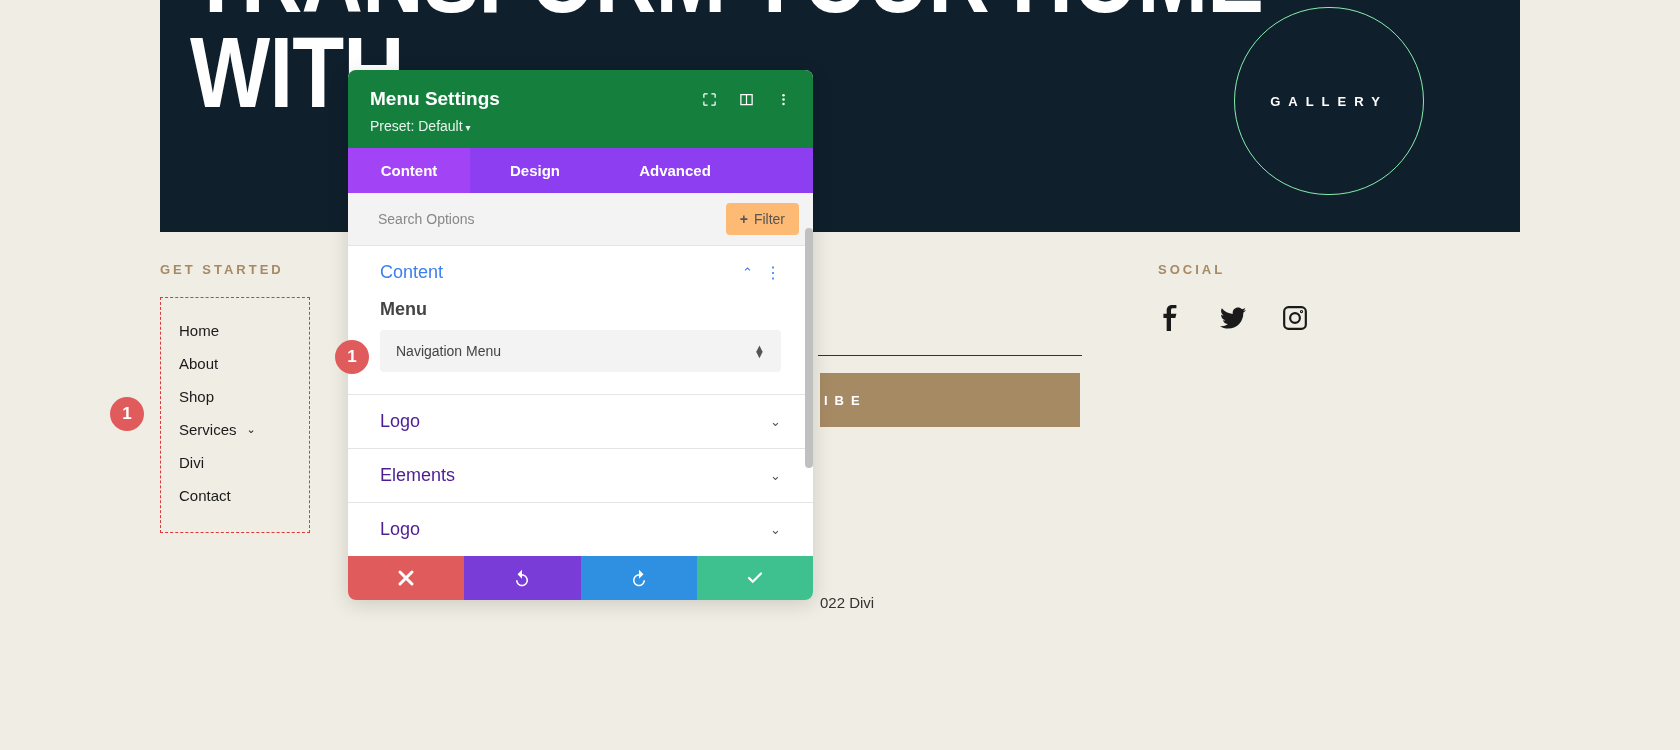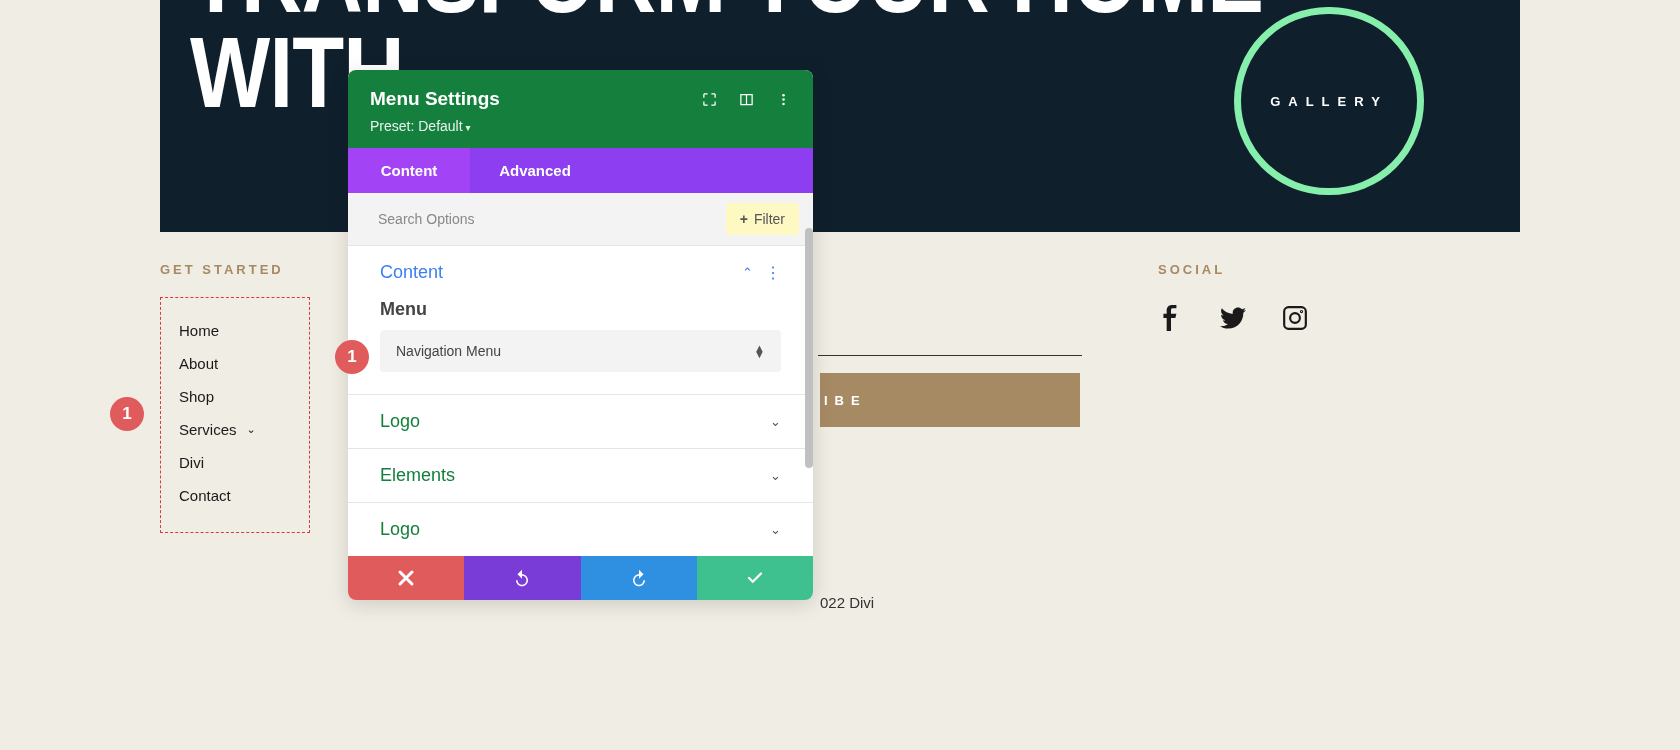--- a/index.html
+++ b/index.html
@@ -36,21 +36,21 @@
   transform-origin: left;
   white-space: pre;
 }
 
 .gallery-pill {
   position: absolute;
   right: 96px;
   top: 7px;
   width: 190px;
   height: 188px;
-  border: 7px solid #86efac;
+  border: 1px solid #86efac;
   border-radius: 95px;
   display: flex;
   align-items: center;
   justify-content: center;
   color: #fff;
   font-size: 13px;
   font-weight: 700;
   letter-spacing: 8px;
   cursor: pointer;
 }
@@ -204,40 +204,40 @@
 .search-row input {
   flex: 1;
   border: none;
   background: transparent;
   font-size: 14px;
   color: #888;
   padding: 8px 16px;
 }
 .search-row input::placeholder { color: #888; }
 .filter-btn {
-  background: #fef9c3;
+  background: #fdba74;
   border-radius: 4px;
   padding: 8px 14px;
   font-size: 14px;
   color: #555;
   display: flex;
   align-items: center;
   gap: 6px;
   cursor: pointer;
 }
 .filter-btn::before { content: "+"; font-weight: 700; }
 
 .group {
   border-top: 1px solid #e5e5e5;
   padding: 16px 32px;
   display: flex;
   align-items: center;
   cursor: pointer;
 }
-.group-title { flex: 1; font-size: 18px; color: #15803d; }
+.group-title { flex: 1; font-size: 18px; color: #4c1d95; }
 .group.open .group-title { color: #3c7ff0; }
 .group-chev { color: #3c7ff0; font-size: 13px; }
 .group .group-chev.collapsed { color: #555; }
 .more-dots { color: #3c7ff0; margin-left: 12px; font-size: 16px; cursor: pointer; }
 
 .group-body {
   padding: 0 32px 22px;
 }
 .field-label { font-size: 18px; color: #444; font-weight: 600; margin-bottom: 10px; }
 .select {
@@ -365,20 +365,21 @@
               <circle cx="12" cy="19" r="2"></circle>
             </svg>
           </span>
       </div>
     </div>
     <div class="ph-preset">Preset: Default</div>
   </div>
 
   <div class="tabs">
     <div class="tab active">Content</div>
+    <div class="tab">Design</div>
     <div class="tab">Advanced</div>
   </div>
 
   <div class="search-row">
     <input placeholder="Search Options" style="">
     <div class="filter-btn">Filter</div>
   </div>
 
   <div class="group open">
     <div class="group-title">Content</div>

